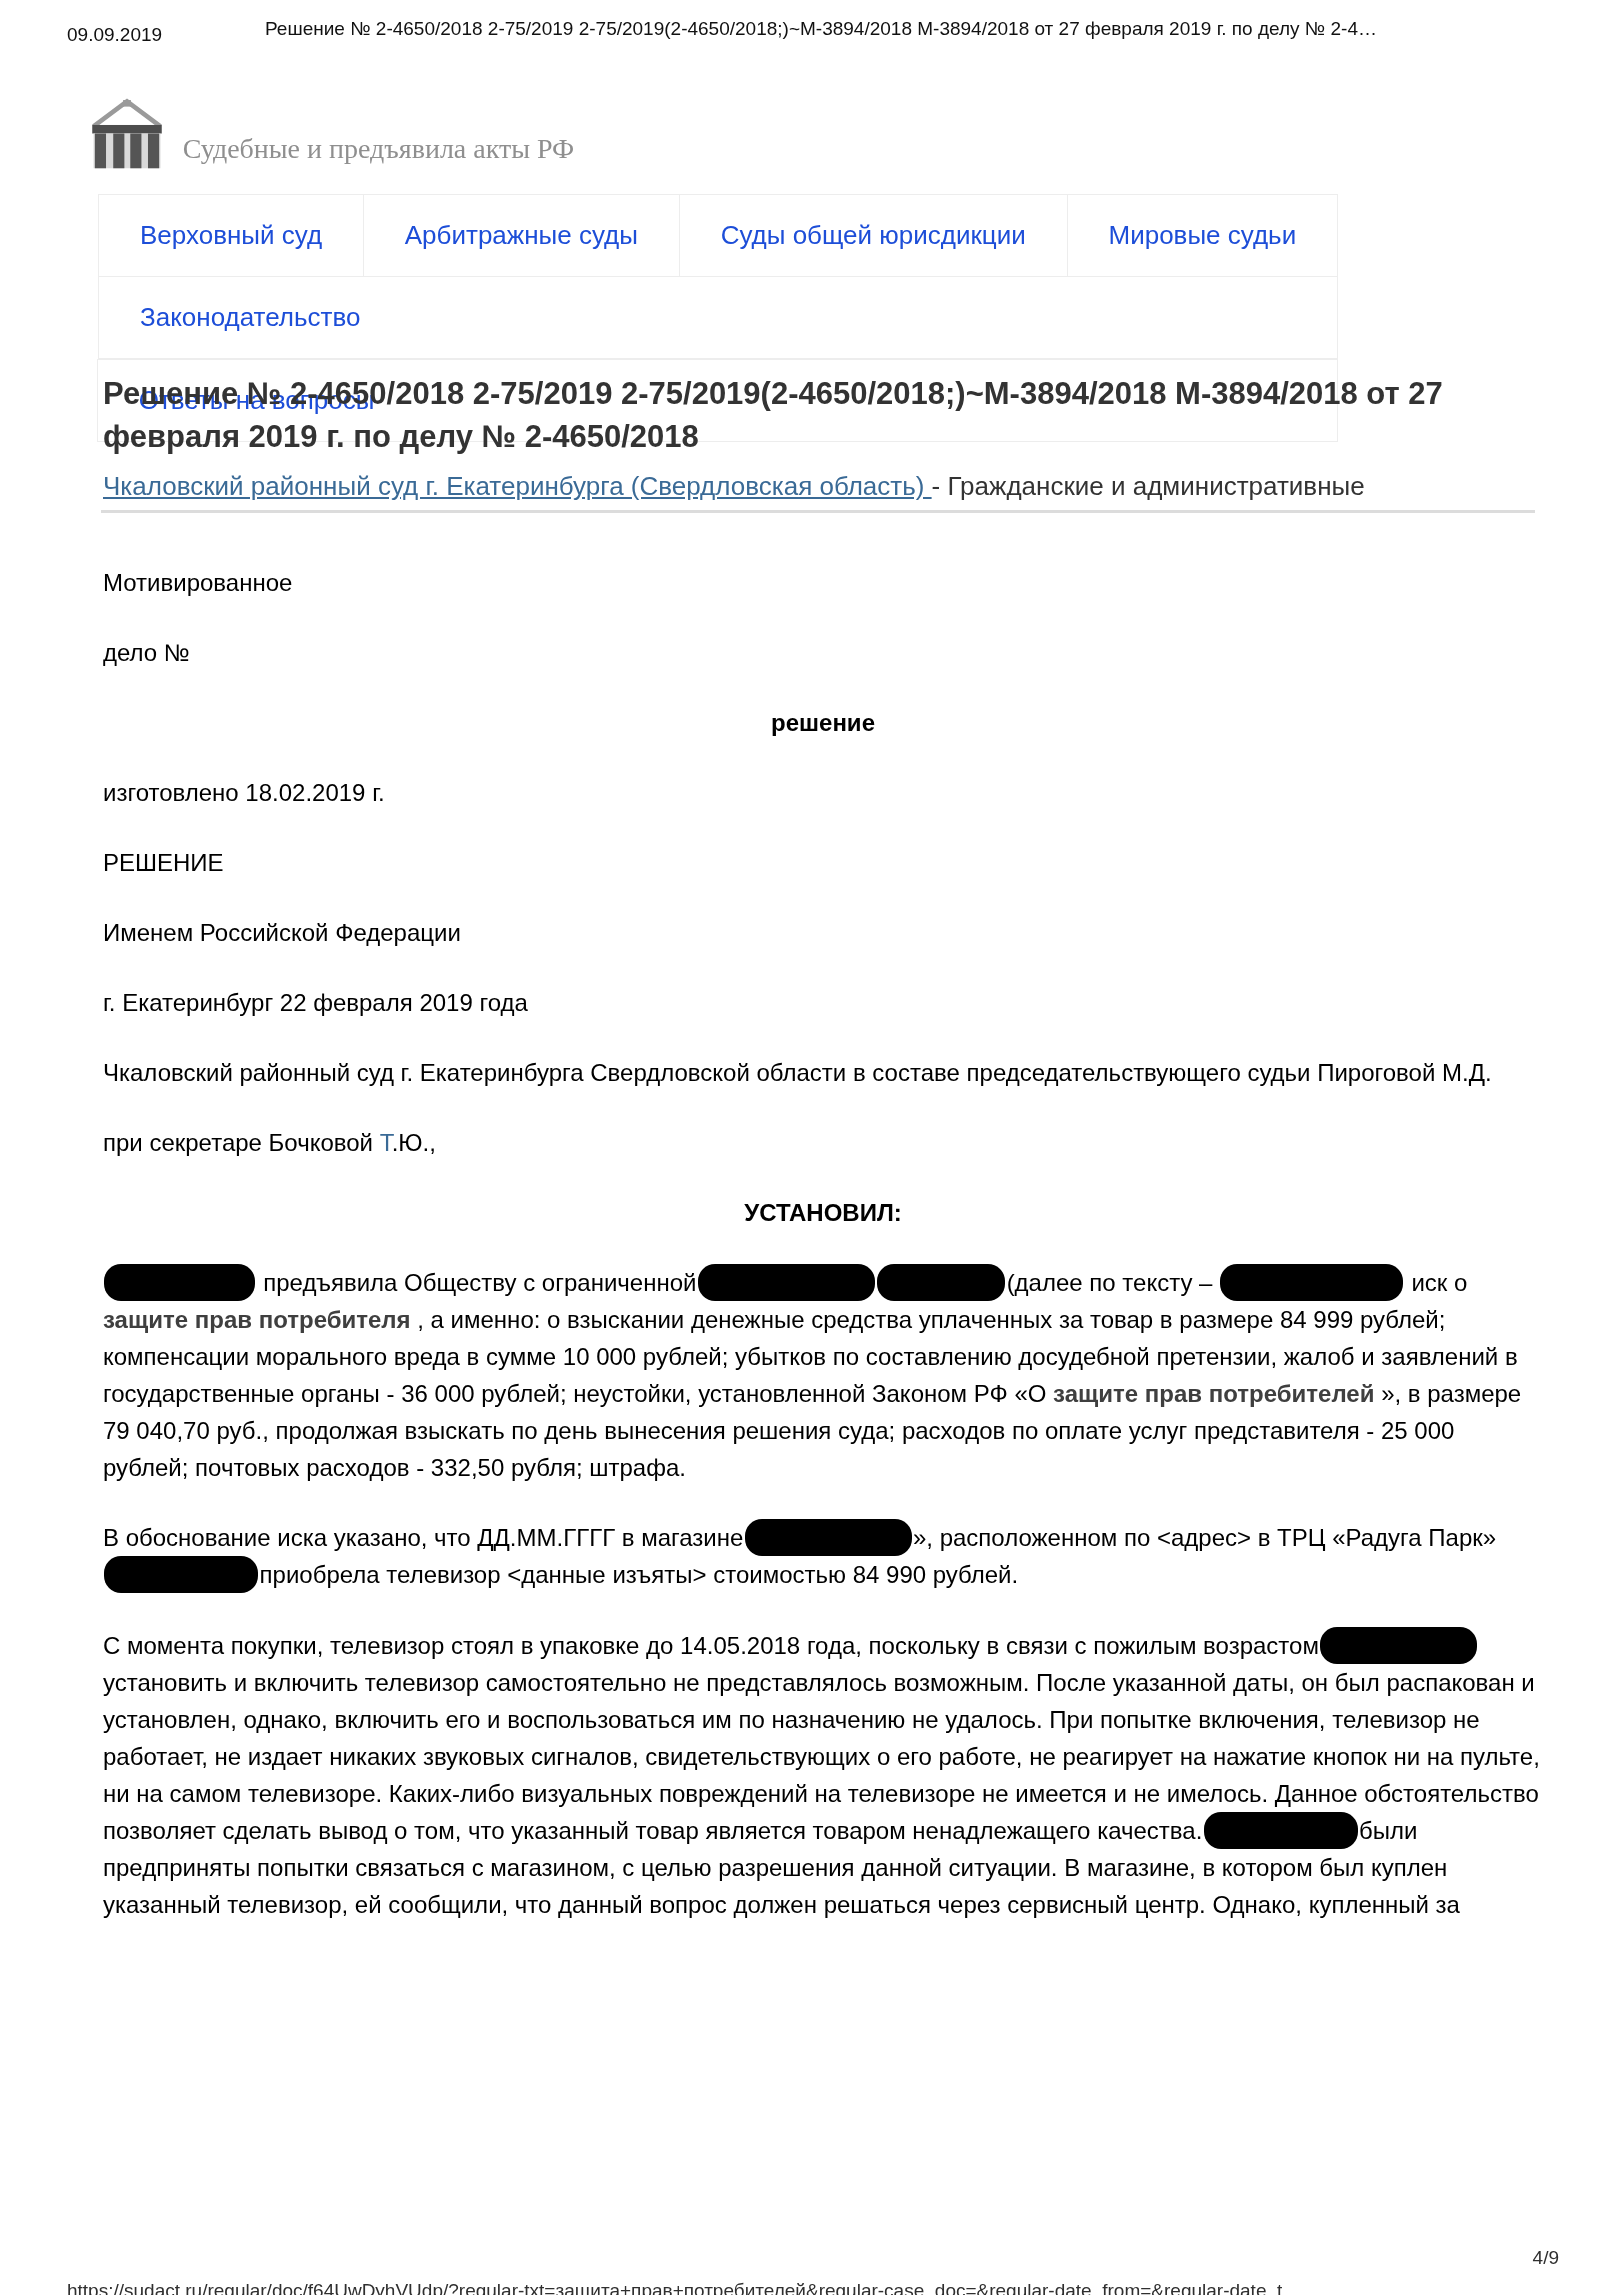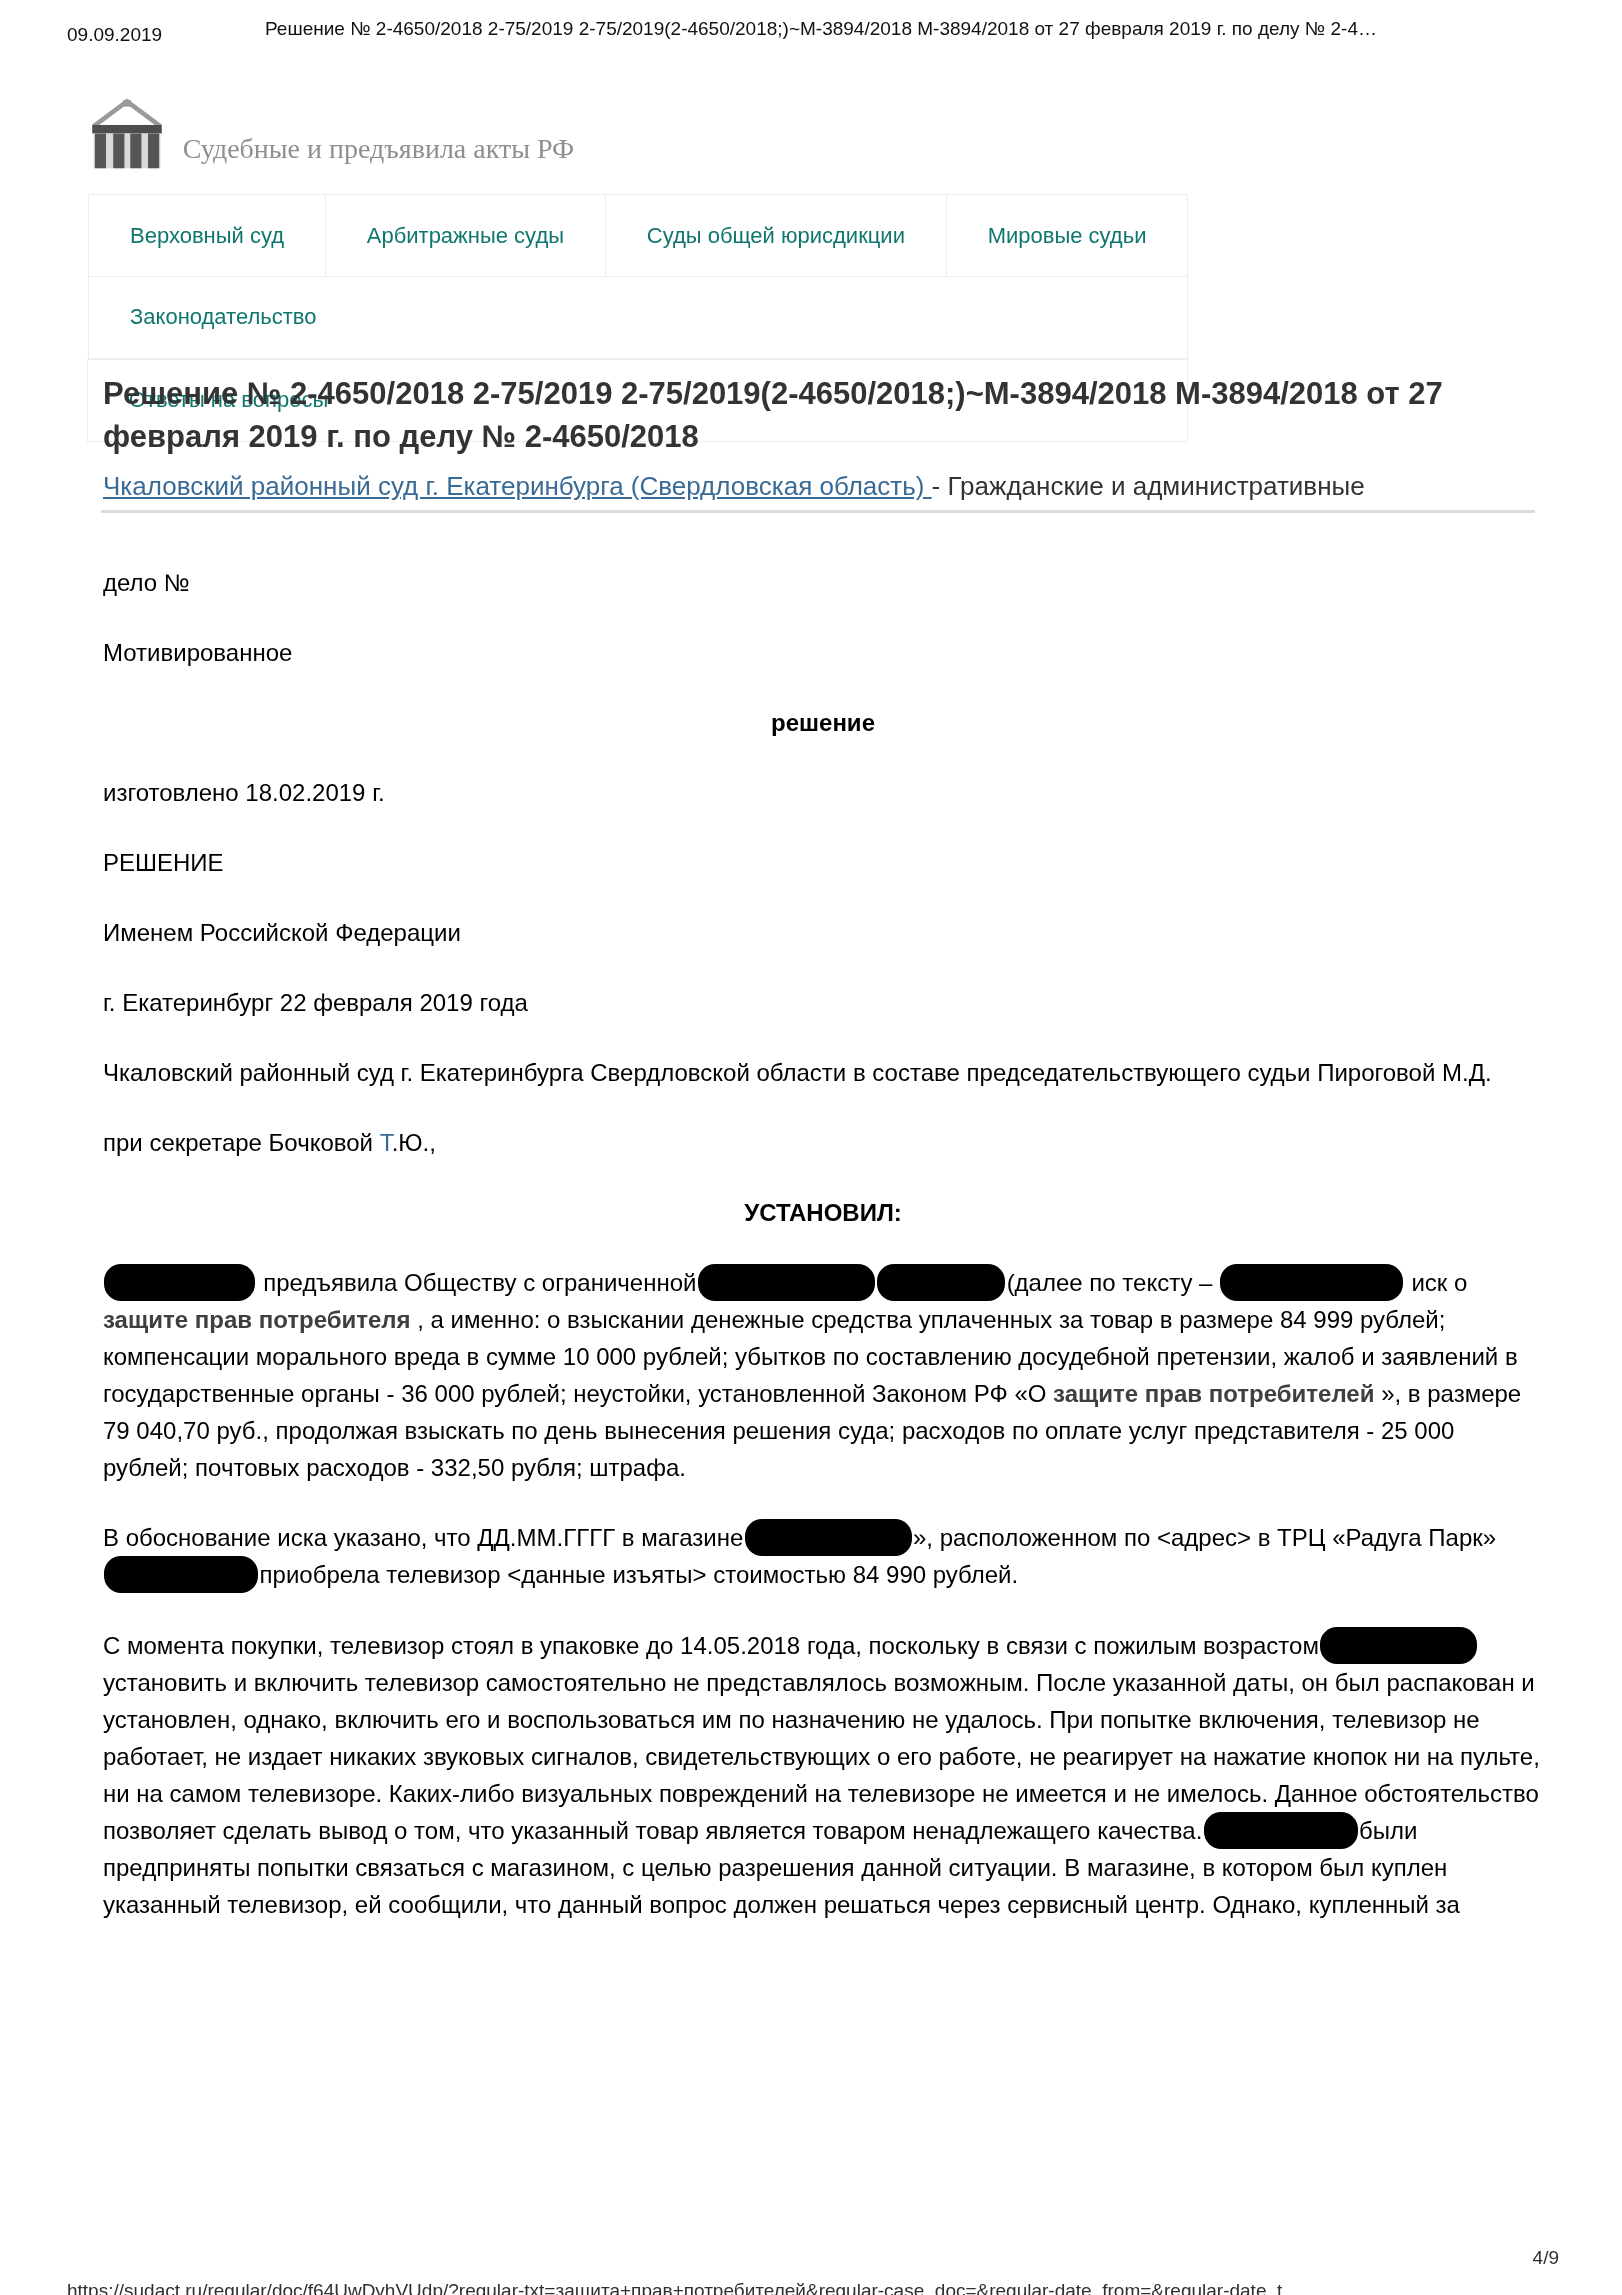--- a/index.html
+++ b/index.html
@@ -15,21 +15,21 @@
 
   
   .logo { position:absolute; left:87px; top:96px; display:flex; align-items:flex-end; }
   .logo svg { width:80px; height:75px; display:block; }
   .logo-text {
     font-family:"Liberation Serif", serif;
     font-size:28px; color:#8f8f8f; margin-left:15.7px; margin-bottom:6.5px; white-space:nowrap;
   }
 
   
-  .nav { position:absolute; left:88px; top:194px; font-size:22px; color:#0f766e; }
+  .nav { position:absolute; left:98px; top:194px; font-size:26px; color:#1d4ed8; }
   .nav-row { display:flex; }
   .nav-row + .nav-row { margin-top:-1.3px;flex-direction:column; }
   .nav-cell {
     border:1.3px solid #ededed; margin-left:-1.3px;
     padding:0 41px; height:81px; display:flex; align-items:center; white-space:nowrap;
     background:#fff;
   }
   .nav-cell:first-child { margin-left:0; }
 
   
@@ -92,22 +92,22 @@
     </div>
 </nav>
 
 <h1 class="h1">Решение № 2-4650/2018 2-75/2019 2-75/2019(2-4650/2018;)~М-3894/2018 М-3894/2018 от 27 февраля 2019 г. по делу № 2-4650/2018</h1>
 <div class="subtitle">
   <span class="court-link">Чкаловский районный суд г. Екатеринбурга (Свердловская область) </span><span>- Гражданские и административные</span>
 </div>
 <div class="rule"></div>
 
 <main class="content">
+    <p><span>Мотивированное</span></p>
     <p><span>дело №</span></p>
-    <p><span>Мотивированное</span></p>
     <p class="center"><span>решение</span></p>
     <p><span>изготовлено 18.02.2019 г.</span></p>
     <p><span>РЕШЕНИЕ</span></p>
     <p><span>Именем Российской Федерации</span></p>
     <p><span>г. Екатеринбург 22 февраля 2019 года</span></p>
     <p><span>Чкаловский районный суд г. Екатеринбурга Свердловской области в составе председательствующего судьи Пироговой М.Д.</span></p>
     <p><span>при секретаре Бочковой </span><span class="link-letter">Т</span><span>.Ю.,</span></p>
     <p class="center"><span>УСТАНОВИЛ:</span></p>
     <p><span class="redacted" style="width: 151px;"></span><span> предъявила Обществу с ограниченной</span><span class="redacted" style="width: 177px;"></span><span class="redacted" style="width: 128px;"></span><span>(далее по тексту – </span><span class="redacted" style="width: 183px;"></span><span> иск о </span><b class="em">защите прав потребителя</b><span> , а именно: о взыскании денежные средства уплаченных за товар в размере 84 999 рублей; компенсации морального вреда в сумме 10 000 рублей; убытков по составлению досудебной претензии, жалоб и заявлений в государственные органы - 36 000 рублей; неустойки, установленной Законом РФ «О </span><b class="em">защите прав потребителей</b><span> », в размере 79 040,70 руб., продолжая взыскать по день вынесения решения суда; расходов по оплате услуг представителя - 25 000 рублей; почтовых расходов - 332,50 рубля; штрафа.</span></p>
     <p><span>В обоснование иска указано, что ДД.ММ.ГГГГ в магазине</span><span class="redacted" style="width: 167px;"></span><span>», расположенном по &lt;адрес&gt; в ТРЦ «Радуга Парк»</span><span class="redacted" style="width: 154px;"></span><span>приобрела телевизор &lt;данные изъяты&gt; стоимостью 84 990 рублей.</span></p>

